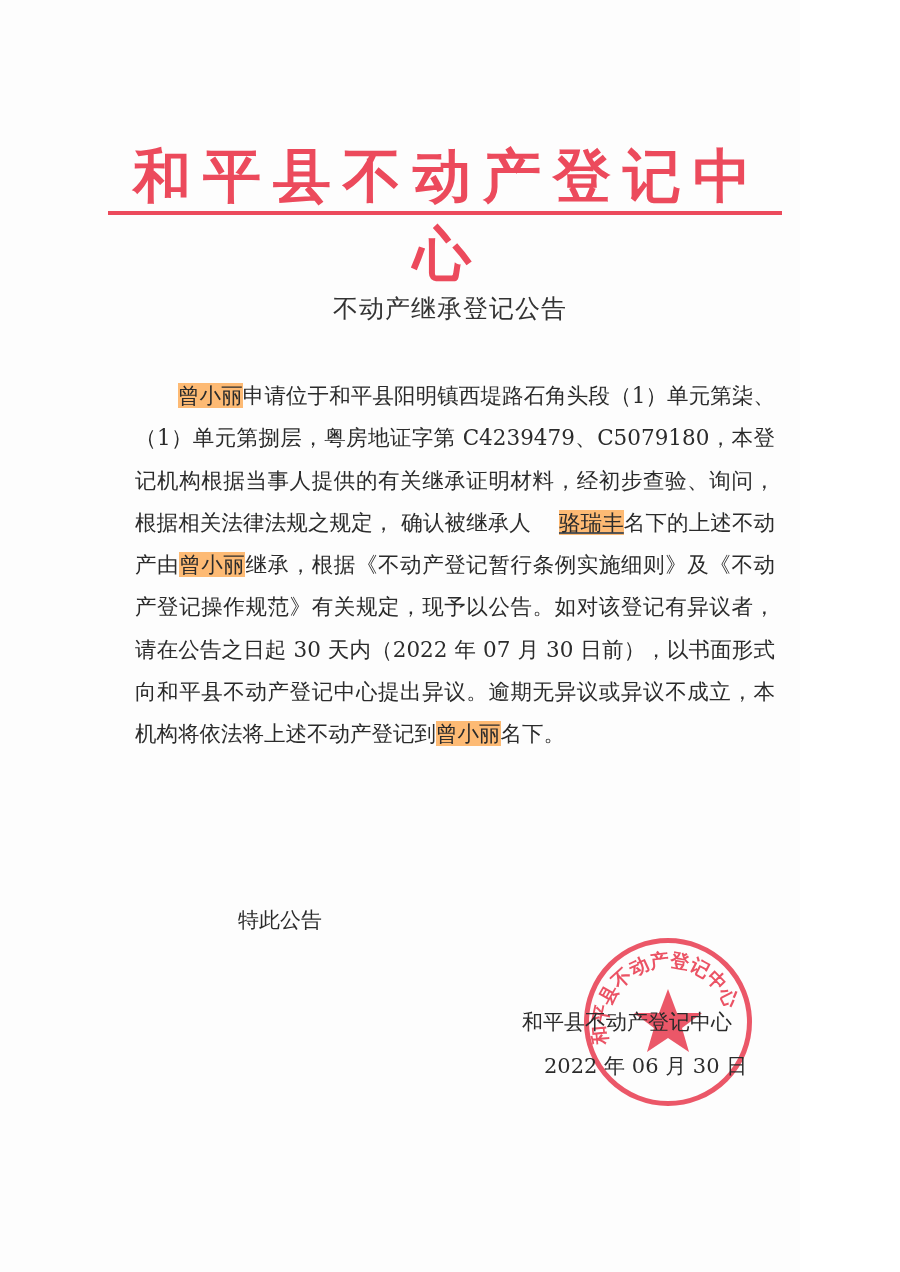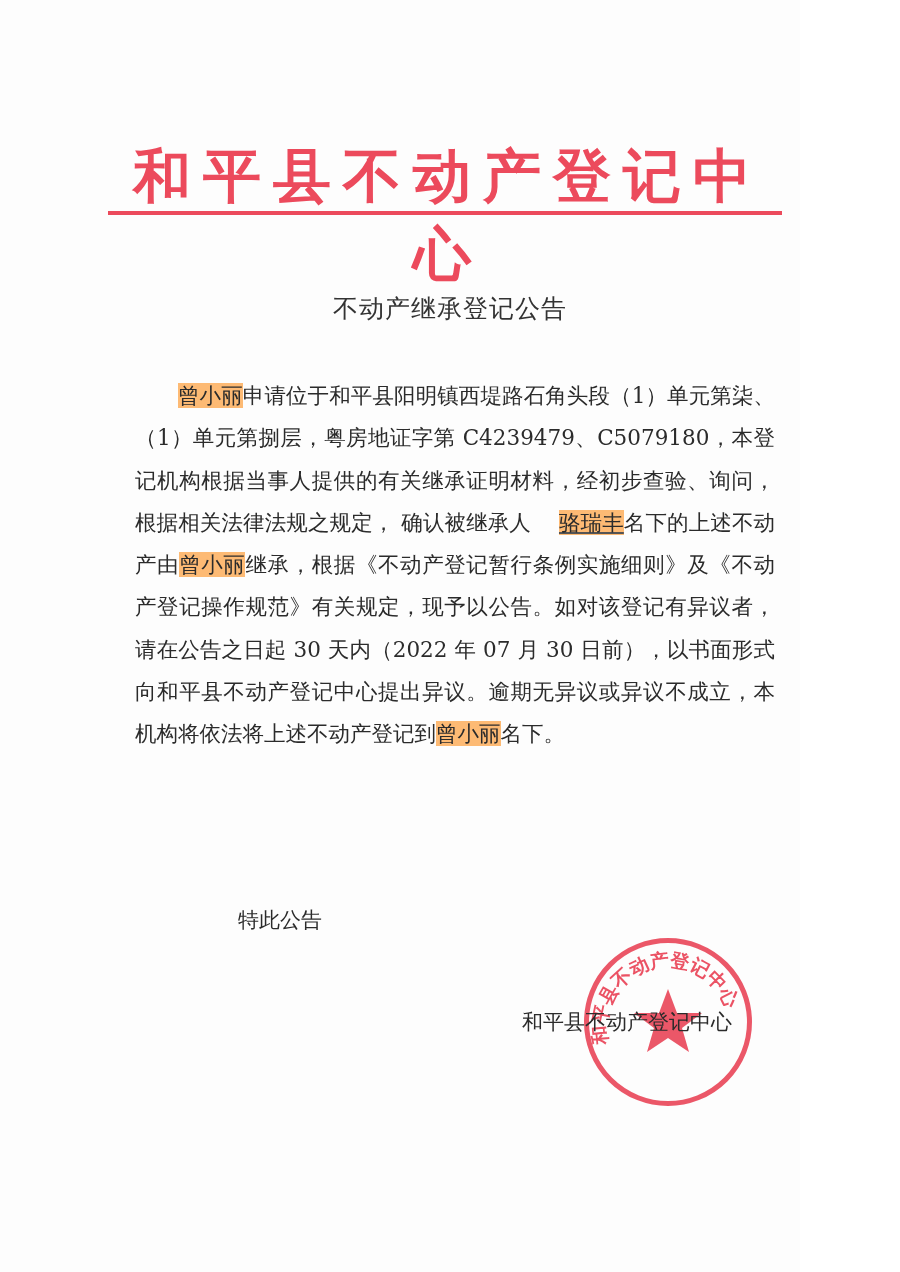--- a/index.html
+++ b/index.html
@@ -62,13 +62,14 @@
         <path id="ringPath" d="M 22 110 A 62 62 0 1 1 136 110"></path>
       </defs>
       <text font-size="19" fill="rgba(232,58,78,0.88)" font-weight="bold" font-family="DejaVu Serif, serif">
         <textPath href="#ringPath" startOffset="4%">和平县不动产登记中心</textPath>
       </text>
       <polygon points="79,46 88,70 113,70 93,85 100,109 79,95 58,109 65,85 45,70 70,70" fill="rgba(232,58,78,0.85)"></polygon>
     </svg>
   </div>
 
   <div class="signature-org">和平县不动产登记中心</div>
+  <div class="signature-date">2022 年 06 月 30 日</div>
 </div>
 
 </body></html>

